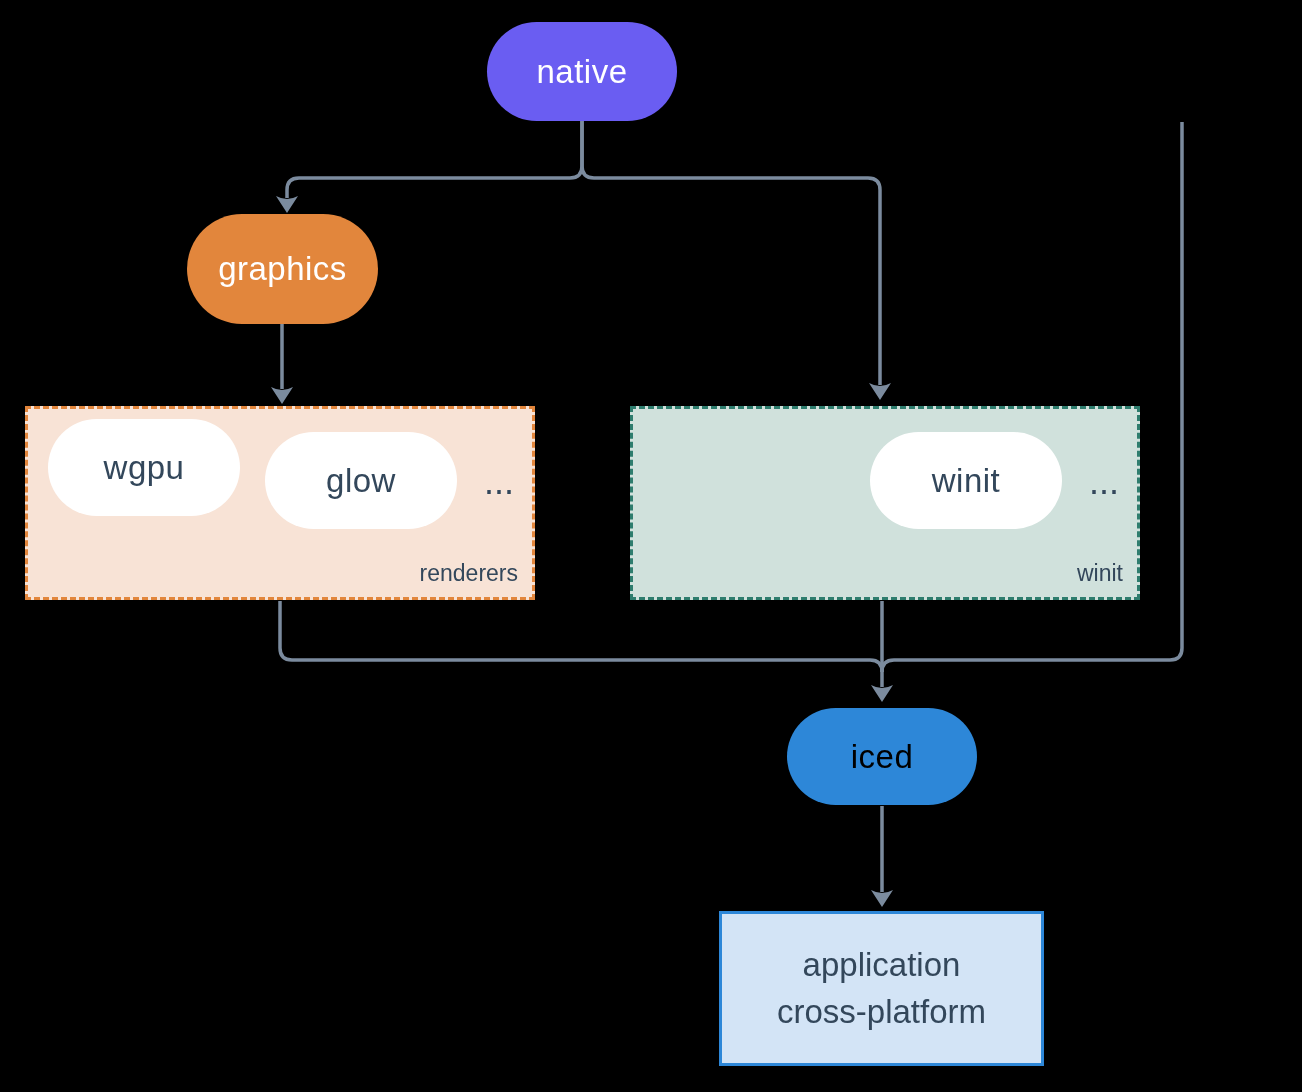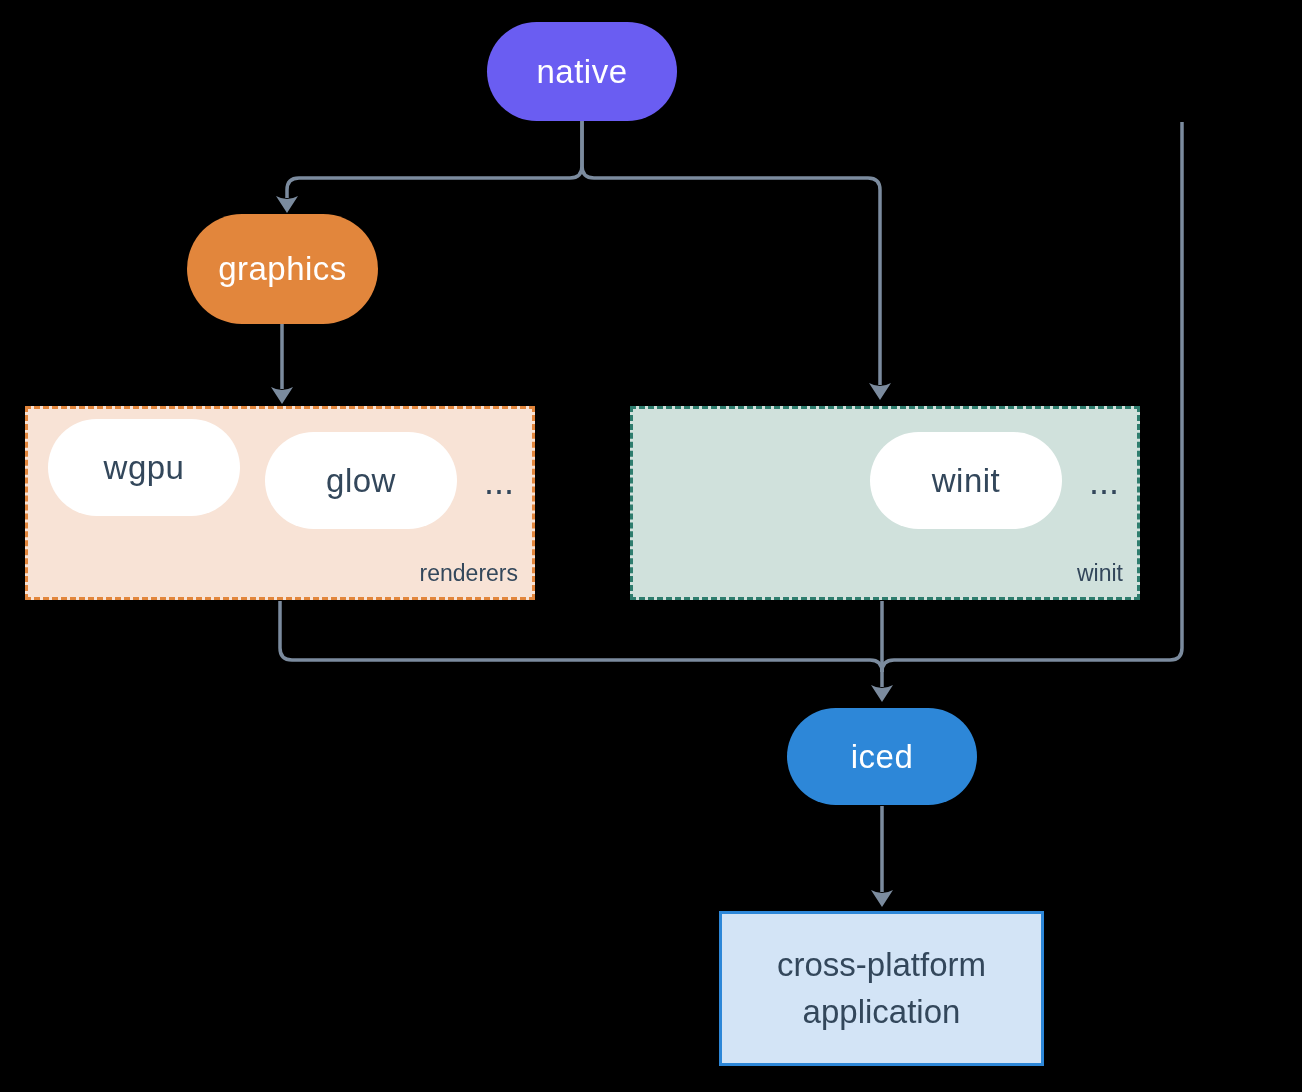--- a/index.html
+++ b/index.html
@@ -35,21 +35,21 @@
     border-radius: 60px;
     display: flex;
     align-items: center;
     justify-content: center;
     font-size: 33px;
     font-weight: 500;
     letter-spacing: 0.5px;
   }
   .pill.purple { background: var(--purple, #6a5df2); color: #fff; }
   .pill.orange { background: var(--orange, #e2863c); color: #fff; }
-  .pill.blue   { background: var(--blue, #2d87d8);   color: #ffffff; }
+  .pill.blue   { background: var(--blue, #2d87d8);   color: #000000; }
   .pill.white  { background: #fff; color: var(--dark-text, #33475b); }
 
   .group {
     position: absolute;
     width: 504px;
     height: 188px;
   }
   .group.renderers {
     left: 25px; top: 406px;
     background: var(--peach-bg, #f8e3d6);
@@ -147,17 +147,17 @@
     </div>
     <span class="ellipsis">...</span>
     <span class="group-label">winit</span>
   </div>
 
   <div id="node-iced" class="pill blue">
     <span>iced</span>
   </div>
 
   <div class="app-box">
+    <span>application</span>
     <span>cross-platform</span>
-    <span>application</span>
   </div>
 
 </div>
 
 </body></html>

